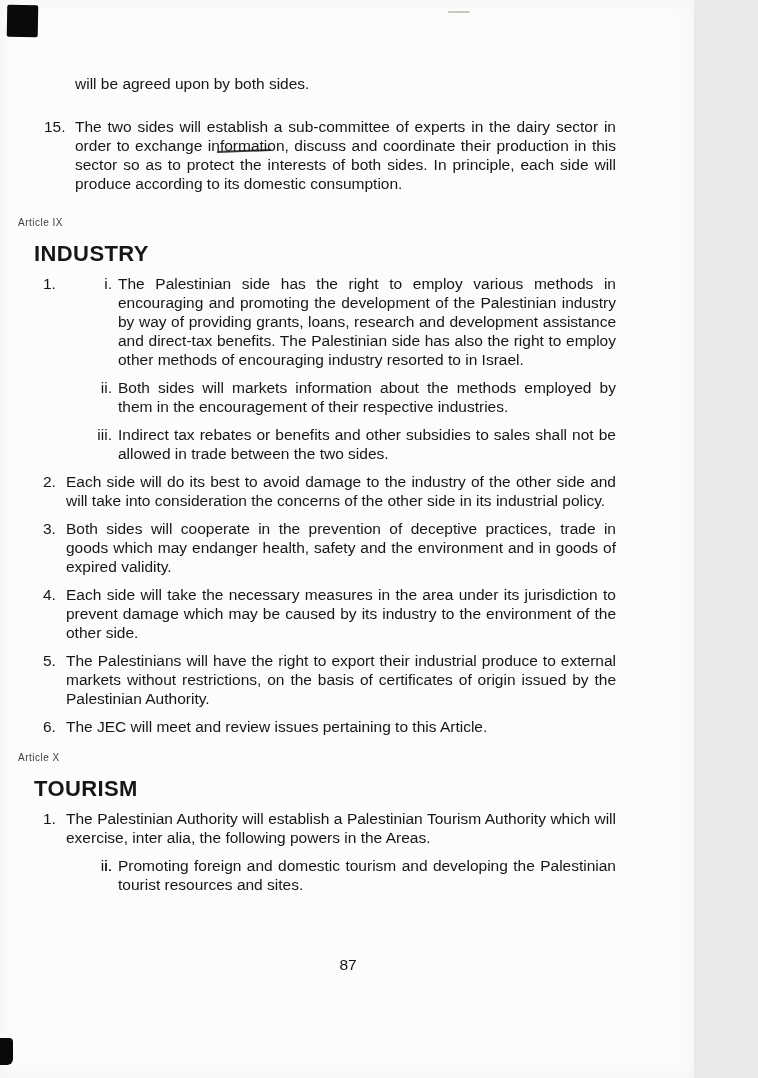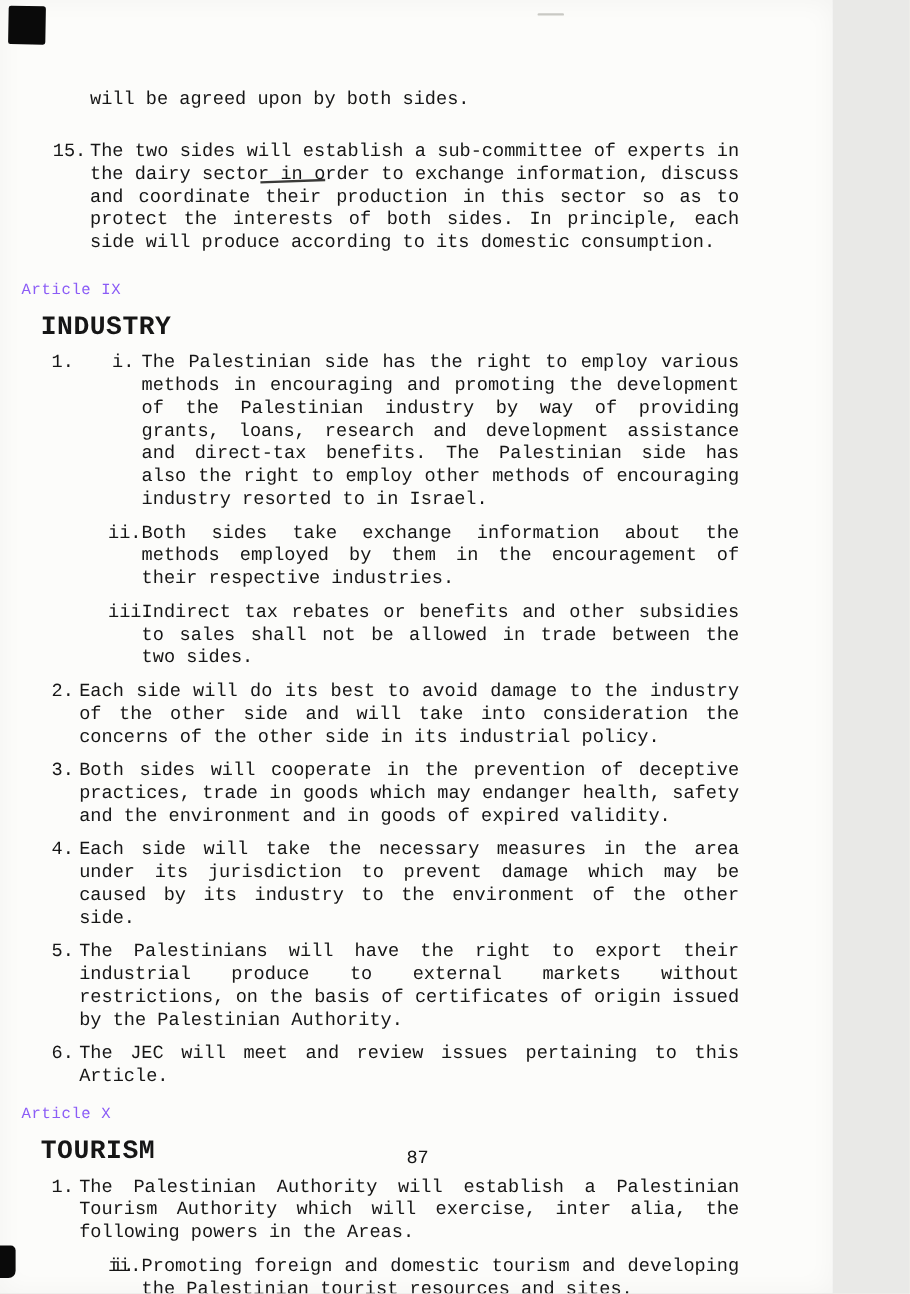--- a/index.html
+++ b/index.html
@@ -1,44 +1,44 @@
 <!DOCTYPE html>
 <html><head>
 <meta charset="utf-8">
 <style>
   html, body { margin: 0; padding: 0; background: #e9e9e7; }
   .page {
     position: relative;
     width: 694px;
     height: 1078px;
     background: #fcfcfa;
-    font-family: Liberation Mono, monospace;
+    font-family: Liberation Sans, sans-serif;
     color: #161616;
     overflow: hidden;
     box-shadow: inset 0 0 22px rgba(0,0,0,0.04);
   }
   .content {
     padding: 74px 78px 0 18px;
     font-size: 15.5px;
     line-height: 19px;
   }
   .cont-line { margin: 0 0 10px 57px; }
   .item { position: relative; text-align: justify; margin-bottom: 9px; }
   .item .num { position: absolute; top: 0; }
   .l15 { padding-left: 57px; margin-bottom: 20px; margin-top: 24px; }
   .l15 .num { left: 26px; }
   .lvl1 { padding-left: 48px; }
   .lvl1 .num { left: 25px; }
   .lvl2 { padding-left: 100px; }
   .lvl2 .num { left: 72px; width: 22px; text-align: right; }
   .article-label {
     margin: 0 0 12px 0;
-    color: #8b5cf6;
+    color: #404040;
     filter: blur(0.5px);
-    font-size: 13px;
+    font-size: 10px;
     letter-spacing: 0.5px;
   }
   .section-title {
     font-weight: bold;
     font-size: 22px;
     letter-spacing: 0.4px;
     margin: 0 0 11px 16px;
   }
   .gap-after { margin-bottom: 12px; }
   .page-number {
@@ -97,21 +97,21 @@
 
     <div class="item lvl1">
       <span class="num">1.</span>
     </div>
 
     <div class="item lvl2">
       <span class="num">i.</span><span class="txt">The Palestinian side has the right to employ various methods in encouraging and promoting the development of the Palestinian industry by way of providing grants, loans, research and development assistance and direct-tax benefits. The Palestinian side has also the right to employ other methods of encouraging industry resorted to in Israel.</span>
     </div>
 
     <div class="item lvl2">
-      <span class="num">ii.</span><span class="txt">Both sides take exchange information about the methods employed by them in the encouragement of their respective industries.</span>
+      <span class="num">ii.</span><span class="txt">Both sides will markets information about the methods employed by them in the encouragement of their respective industries.</span>
     </div>
 
     <div class="item lvl2">
       <span class="num">iii.</span><span class="txt">Indirect tax rebates or benefits and other subsidies to sales shall not be allowed in trade between the two sides.</span>
     </div>
 
     <div class="item lvl1">
       <span class="num">2.</span><span class="txt">Each side will do its best to avoid damage to the industry of the other side and will take into consideration the concerns of the other side in its industrial policy.</span>
     </div>
 

